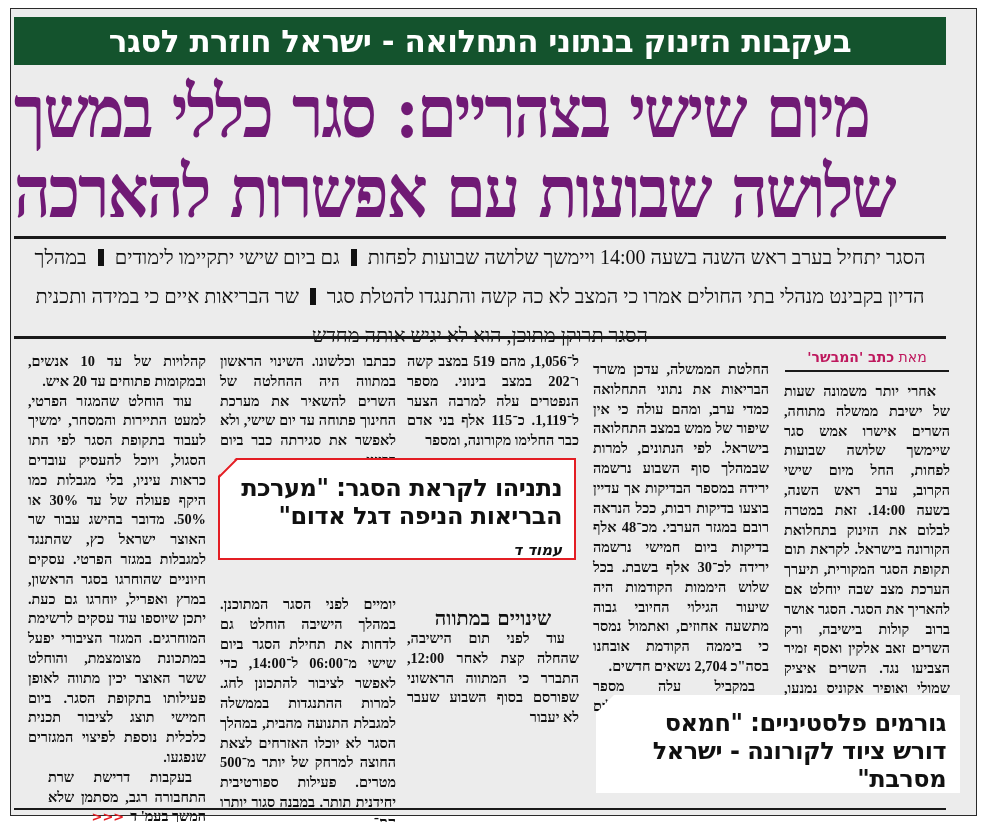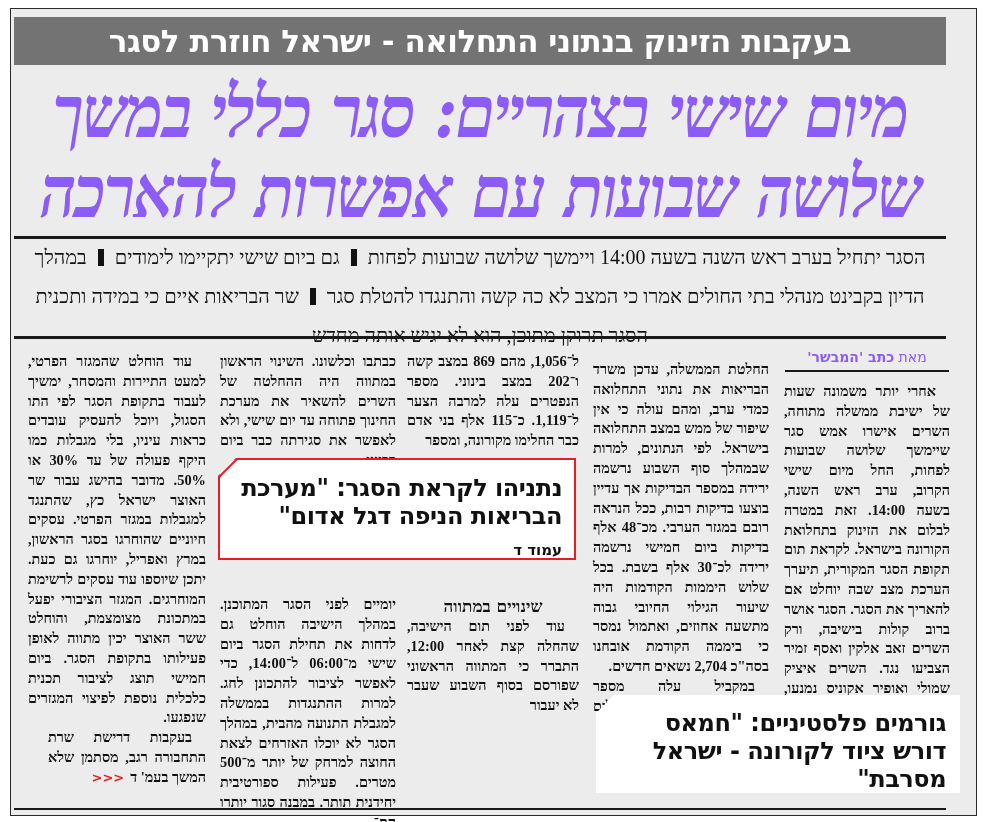--- a/index.html
+++ b/index.html
@@ -1,33 +1,33 @@
 <!DOCTYPE html>
 <html><head>
 <meta charset="utf-8">
 <style>
   html, body { margin:0; padding:0; background:#ffffff; }
   body { width:987px; height:822px; position:relative; overflow:hidden; font-family:"DejaVu Serif", serif; }
   .page { position:absolute; left:10px; top:8px; width:967px; height:808px; background:#ececec; border:1.5px solid #2a2a2a; box-sizing:border-box; }
-  .kicker { position:absolute; left:14px; top:17px; width:932px; height:48px; background:#737373; color:#fff; direction:rtl; text-align:center; font-family:"DejaVu Sans", sans-serif; font-weight:bold; font-size:31px; line-height:48px; letter-spacing:-0.5px; }
-  .headline { position:absolute; left:14px; top:72px; width:932px; direction:rtl; text-align:center; font-family:"DejaVu Serif", serif; font-weight:bold; color:#8b5cf6;font-style:italic; }
+  .kicker { position:absolute; left:14px; top:17px; width:932px; height:48px; background:#14532d; color:#fff; direction:rtl; text-align:center; font-family:"DejaVu Sans", sans-serif; font-weight:bold; font-size:31px; line-height:48px; letter-spacing:-0.5px; }
+  .headline { position:absolute; left:14px; top:72px; width:932px; direction:rtl; text-align:left; font-family:"DejaVu Serif", serif; font-weight:bold; color:#701a75; }
   .headline .line { display:block; font-size:64px; line-height:80px; letter-spacing:-2px; transform:scaleY(1.12); transform-origin:center; white-space:nowrap; }
   .rule { position:absolute; left:14px; width:932px; height:3px; background:#1a1a1a; }
   .subhead { position:absolute; left:20px; top:238px; width:920px; direction:rtl; text-align:center; font-family:"Liberation Serif", serif; font-size:20px; line-height:39px; color:#111; }
   .subhead .bullet { display:inline-block; width:6px; height:17px; background:#111; margin:0 6px; vertical-align:-2px; }
   .col { position:absolute; direction:rtl; text-align:justify; font-family:"Liberation Serif", serif; font-size:14.4px; line-height:19.8px; color:#111; font-weight:bold; }
   .col p { margin:0; }
   .col .indent { text-indent:14px; }
-  .byline { position:absolute; left:783px; top:346px; width:168px; direction:rtl; text-align:center; font-family:"DejaVu Sans", sans-serif; font-size:14px; line-height:22px; color:#8b5cf6; }
+  .byline { position:absolute; left:783px; top:346px; width:168px; direction:rtl; text-align:center; font-family:"DejaVu Sans", sans-serif; font-size:14px; line-height:22px; color:#be185d; }
   .byline b { font-weight:bold; }
   .byline-rule { position:absolute; left:785px; top:370px; width:164px; height:2px; background:#1a1a1a; }
-  .subtitle { display:block; text-align:center; font-family:"DejaVu Serif", serif; font-weight:bold; font-size:17px; line-height:22px; margin-top:0; }
+  .subtitle { display:block; text-align:center; font-family:"DejaVu Serif", serif; font-weight:bold; font-size:20px; line-height:22px; margin-top:12px; }
   .promo { position:absolute; background:#fff; direction:rtl; font-family:"DejaVu Sans", sans-serif; color:#111; }
   .promo .title { font-weight:bold; font-size:24px; line-height:28px; letter-spacing:-0.5px; }
-  .promo .page-ref { font-weight:bold; font-size:15px; line-height:20px; margin-top:10px; }
+  .promo .page-ref { font-weight:bold; font-size:15px; line-height:20px; margin-top:10px;font-style:italic; }
   .promo-red { left:218px; top:458px; width:358px; height:102px; border:2px solid #e31e24; box-sizing:border-box; clip-path:polygon(18px 0, 100% 0, 100% 100%, 0 100%, 0 18px); padding:14px 12px 0 8px; }
   .promo-red-corner { position:absolute; left:218px; top:458px; width:22px; height:22px; }
   .promo-white { left:596px; top:695px; width:364px; height:98px; clip-path:polygon(18px 0, 100% 0, 100% 100%, 0 100%, 0 18px); padding:14px 14px 0 8px; box-sizing:border-box; }
   .more-link { color:#111; }
   .more-arrows { color:#e31e24; font-family:"DejaVu Sans", sans-serif; font-weight:bold; font-size:13px; margin-right:6px; }
 </style>
 </head>
 <body>
 
 <div class="page"></div>
@@ -63,21 +63,21 @@
   <p class="indent">אחרי יותר משמונה שעות של ישיבת ממשלה מתוחה, השרים אישרו אמש סגר שיימשך שלושה שבועות לפחות, החל מיום שישי הקרוב, ערב ראש השנה, בשעה 14:00. זאת במטרה לבלום את הזינוק בתחלואת הקורונה בישראל. לקראת תום תקופת הסגר המקורית, תיערך הערכת מצב שבה יוחלט אם להאריך את הסגר. הסגר אושר ברוב קולות בישיבה, ורק השרים זאב אלקין ואסף זמיר הצביעו נגד. השרים איציק שמולי ואופיר אקוניס נמנעו, השאר תמכו.</p>
   <p class="indent" style="text-align-last:justify;">שעות לאחר שהתפרסמה</p>
 </div>
 
 <div class="col" style="left:593px; top:360px; width:176px;">
   <p>החלטת הממשלה, עדכן משרד הבריאות את נתוני התחלואה כמדי ערב, ומהם עולה כי אין שיפור של ממש במצב התחלואה בישראל. לפי הנתונים, למרות שבמהלך סוף השבוע נרשמה ירידה במספר הבדיקות אך עדיין בוצעו בדיקות רבות, ככל הנראה רובם במגזר הערבי. מכ־48 אלף בדיקות ביום חמישי נרשמה ירידה לכ־30 אלף בשבת. בכל שלוש היממות הקודמות היה שיעור הגילוי החיובי גבוה מתשעה אחוזים, ואתמול נמסר כי ביממה הקודמת אובחנו בסה"כ 2,704 נשאים חדשים.</p>
   <p class="indent" style="text-align-last:justify;">במקביל עלה מספר המאושפזים בבתי החולים</p>
 </div>
 
 <div class="col" style="left:407px; top:352px; width:172px;">
-  <p>ל־1,056, מהם 869 במצב קשה ו־202 במצב בינוני. מספר הנפטרים עלה למרבה הצער ל־1,119. כ־115 אלף בני אדם כבר החלימו מקורונה, ומספר</p>
+  <p>ל־1,056, מהם 519 במצב קשה ו־202 במצב בינוני. מספר הנפטרים עלה למרבה הצער ל־1,119. כ־115 אלף בני אדם כבר החלימו מקורונה, ומספר</p>
 </div>
 
 <div class="col" style="left:220px; top:352px; width:176px;">
   <p>כבתבו וכלשונו. השינוי הראשון במתווה היה ההחלטה של השרים להשאיר את מערכת החינוך פתוחה עד יום שישי, ולא לאפשר את סגירתה כבר ביום רביעי,</p>
 </div>
 
 <div class="promo promo-red">
   <div class="title">נתניהו לקראת הסגר: "מערכת הבריאות הניפה דגל אדום"</div>
   <div class="page-ref">עמוד ד</div>
 </div>
@@ -88,20 +88,21 @@
 <div class="col" style="left:407px; top:595px; width:172px;">
   <span class="subtitle">שינויים במתווה</span>
   <p class="indent">עוד לפני תום הישיבה, שהחלה קצת לאחר 12:00, התברר כי המתווה הראשוני שפורסם בסוף השבוע שעבר לא יעבור</p>
 </div>
 
 <div class="col" style="left:220px; top:595px; width:176px;">
   <p>יומיים לפני הסגר המתוכנן. במהלך הישיבה הוחלט גם לדחות את תחילת הסגר ביום שישי מ־06:00 ל־14:00, כדי לאפשר לציבור להתכונן לחג. למרות ההתנגדות בממשלה למגבלת התנועה מהבית, במהלך הסגר לא יוכלו האזרחים לצאת החוצה למרחק של יותר מ־500 מטרים. פעילות ספורטיבית יחידנית תותר. במבנה סגור יותרו הת־</p>
 </div>
 
 <div class="col" style="left:28px; top:352px; width:178px;">
+  <p>קהלויות של עד 10 אנשים, ובמקומות פתוחים עד 20 איש.</p>
   <p class="indent">עוד הוחלט שהמגזר הפרטי, למעט התיירות והמסחר, ימשיך לעבוד בתקופת הסגר לפי התו הסגול, ויוכל להעסיק עובדים כראות עיניו, בלי מגבלות כמו היקף פעולה של עד 30% או 50%. מדובר בהישג עבור שר האוצר ישראל כץ, שהתנגד למגבלות במגזר הפרטי. עסקים חיוניים שהוחרגו בסגר הראשון, במרץ ואפריל, יוחרגו גם כעת. יתכן שיוספו עוד עסקים לרשימת המוחרגים. המגזר הציבורי יפעל במתכונת מצומצמת, והוחלט ששר האוצר יכין מתווה לאופן פעילותו בתקופת הסגר. ביום חמישי תוצג לציבור תכנית כלכלית נוספת לפיצוי המגזרים שנפגעו.</p>
   <p class="indent" style="text-align-last:justify;margin-left:20px;">בעקבות דרישת שרת התחבורה רגב, מסתמן שלא</p>
   <p>
     <span class="more-link">המשך בעמ' ד</span><span class="more-arrows">&lt;&lt;&lt;</span>
   </p>
 </div>
 
 <div class="promo promo-white">
   <div class="title">גורמים פלסטיניים: "חמאס דורש ציוד לקורונה - ישראל מסרבת"</div>
   <div class="page-ref" style="margin-top:4px;">עמוד ד</div>

